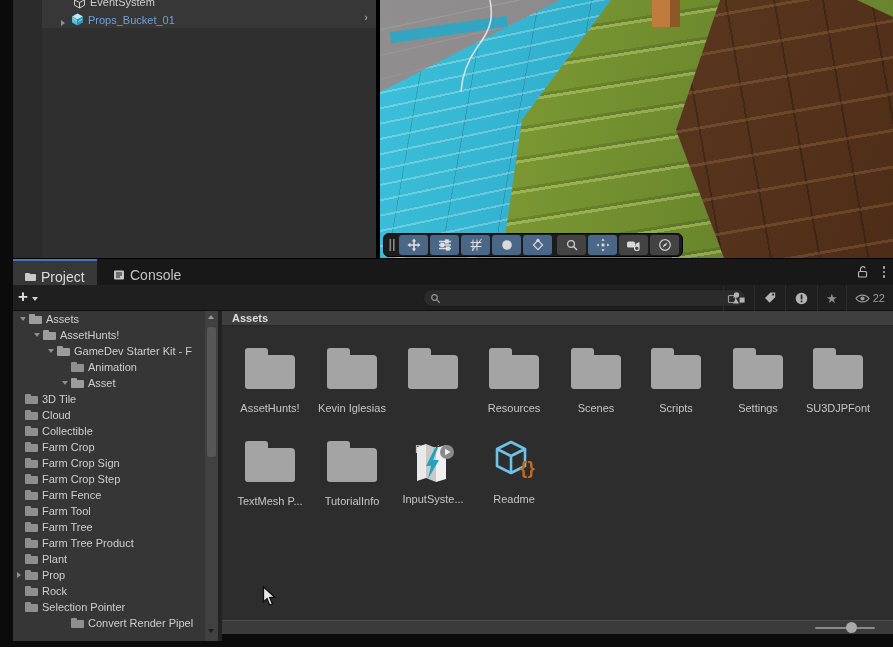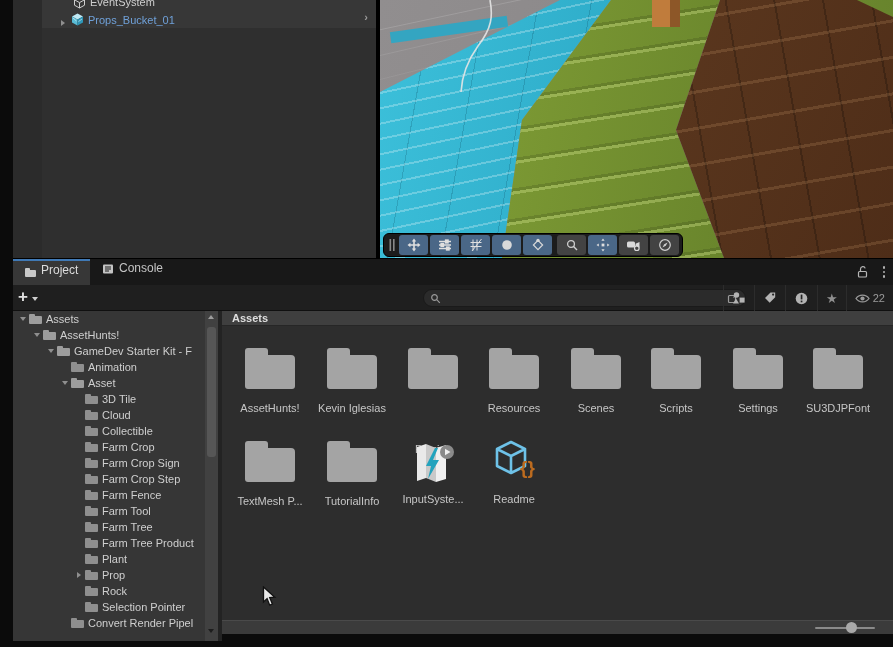--- a/index.html
+++ b/index.html
@@ -52,21 +52,21 @@
   #stoolbar { position:absolute; left:3px; top:233px; height:24px; display:flex; align-items:center; gap:2px;
       background:#1c1c1c; border:1px solid #000; border-radius:6px; padding:0 3px; }
   .stb { width:29px; height:20px; border-radius:3px; display:flex; align-items:center; justify-content:center; background:#434343; }
   .stb.sel { background:#4a6787; }
   .stb.plain { background:transparent; width:10px; }
   .stb svg { display:block; }
   .stb.gap { margin-left:3px; }
 
   
   #tabbar { position:absolute; left:13px; top:258px; width:880px; height:27px; background:#181818; border-top:1px solid #000; }
-  .tab { position:absolute; top:0; height:27px; display:flex; align-items:flex-end; gap:5px; padding:16px 12px; font-size:12px; color:#c4c4c4; }
+  .tab { position:absolute; top:0; height:27px; display:flex; align-items:center; gap:5px; padding:16px 12px; font-size:14px; color:#c4c4c4; }
   .tab.active { background:#373737; color:#dcdcdc; border-top:2px solid #4079b5; }
   .minifolder { width:11px; height:9px; position:relative; }
   .minifolder::before { content:""; position:absolute; left:0; top:0; width:45%; height:35%; background:#c9c9c9; border-radius:1px 1px 0 0; }
   .minifolder::after { content:""; position:absolute; left:0; top:22%; width:100%; height:78%; background:#c9c9c9; border-radius:0 1px 1px 1px; }
   #winbtns { position:absolute; right:8px; top:6px; display:flex; align-items:center; gap:14px; }
   .kebab { display:flex; flex-direction:column; gap:2px; }
   .kebab i { width:2.5px; height:2.5px; background:#b0b0b0; border-radius:50%; }
 
   
   #ptoolbar { position:absolute; left:13px; top:285px; width:880px; height:26px; background:#1f1f1f; border-bottom:1px solid #101010; }
@@ -77,21 +77,21 @@
   #searchbox input { flex:1; background:transparent; border:none; outline:none; color:#ddd; font-size:11px; height:14px; font-family:"Liberation Sans",sans-serif; }
   .fbtns { position:absolute; right:0; top:0; height:26px; display:flex; align-items:center; }
   .fbtn { height:26px; padding:0 8px; display:flex; align-items:center; gap:3px; border-left:1px solid #2c2c2c; }
   .fbtn .cnt { font-size:11px; color:#9a9a9a; }
   .star-glyph { font-family:"DejaVu Sans", sans-serif; color:#8f8f8f; font-size:13px; line-height:1; }
 
   
   #tree { position:absolute; left:13px; top:311px; width:205px; height:330px; background:#363636; overflow:hidden; }
   .trow { height:16px; display:flex; align-items:center; font-size:11px; color:#cfcfcf; white-space:nowrap; overflow:hidden; }
   .lvl0 { padding-left:4px; } .lvl1 { padding-left:18px; } .lvl2 { padding-left:32px; }
-  .lvl3 { padding-left:46px; } .lvl4 { padding-left:60px; }
+  .lvl3 { padding-left:46px; } .lvl4 { }
   .fold { width:13px; min-width:13px; height:10px; position:relative; margin-right:4px; }
   .fold::before { content:""; position:absolute; left:0; top:0; width:45%; height:35%; background:#8f8f8f; border-radius:1px 1px 0 0; }
   .fold::after { content:""; position:absolute; left:0; top:22%; width:100%; height:78%; background:#8f8f8f; border-radius:0 1px 1px 1px; }
   .fold.open::before, .fold.open::after { background:#9d9d9d; }
   #tscroll { position:absolute; right:0; top:0; width:13px; height:100%; background:#414141; }
   #tscroll .thumb { position:absolute; left:2px; top:16px; width:9px; height:130px; background:#565656; border-radius:3px; }
   #tscroll .up { position:absolute; left:3px; top:4px; border-left:3.5px solid transparent; border-right:3.5px solid transparent; border-bottom:4.5px solid #9d9d9d; }
   #tscroll .down { position:absolute; left:3px; bottom:8px; border-left:3.5px solid transparent; border-right:3.5px solid transparent; border-top:4.5px solid #1d1d1d; }
 
   #vdiv2 { position:absolute; left:218px; top:311px; width:4px; height:330px; background:#232323; }
@@ -225,21 +225,21 @@
         </svg>
     </span>
   </div>
 </div>
 
 <div id="tabbar">
   <div class="tab active" style="left:0;">
     <span class="minifolder"></span>
     <span>Project</span>
   </div>
-  <div class="tab" style="left:77px;">
+  <div class="tab" style="left:88px;">
     <span style="display:flex;">
       <svg width="12" height="12" viewBox="0 0 12 12">
           <rect x="1" y="1.5" width="10" height="9" rx="1" fill="#c4c4c4"></rect>
           <path d="M3 4 H9 M3 6 H9 M3 8 H7" stroke="#1a1a1a" stroke-width="1"></path>
         </svg>
     </span>
     <span>Console</span>
   </div>
   <div id="winbtns">
     <span style="display:flex;">

